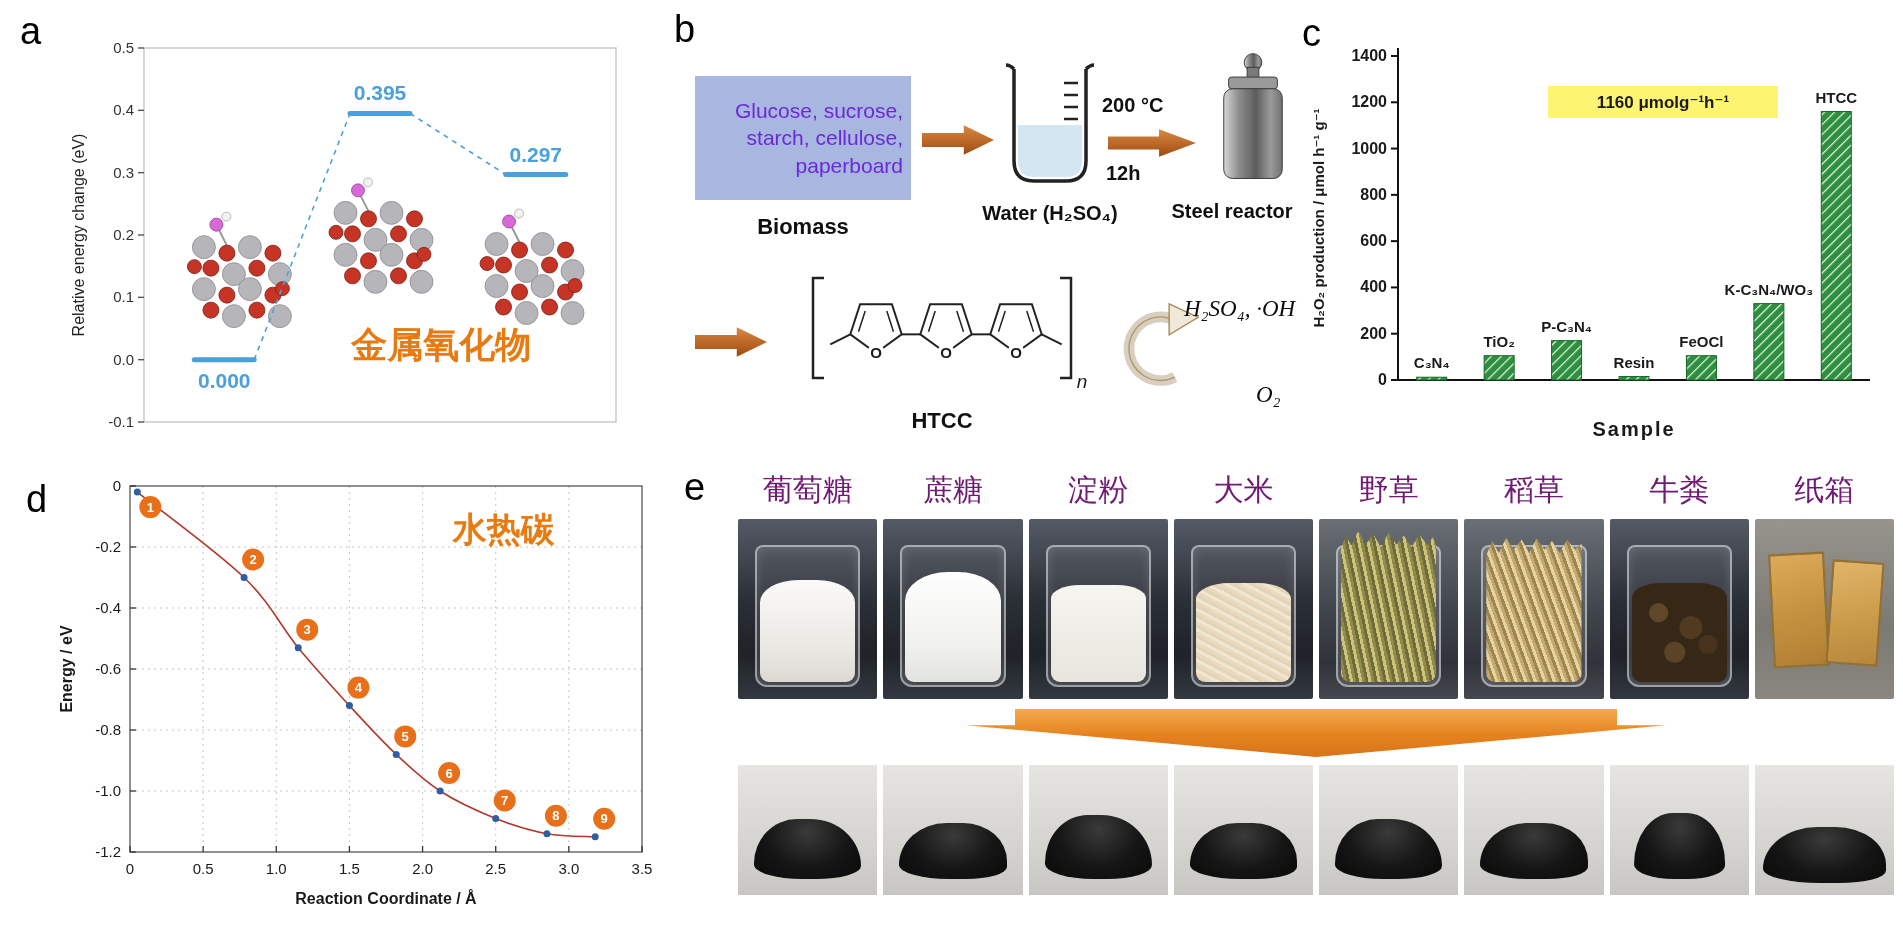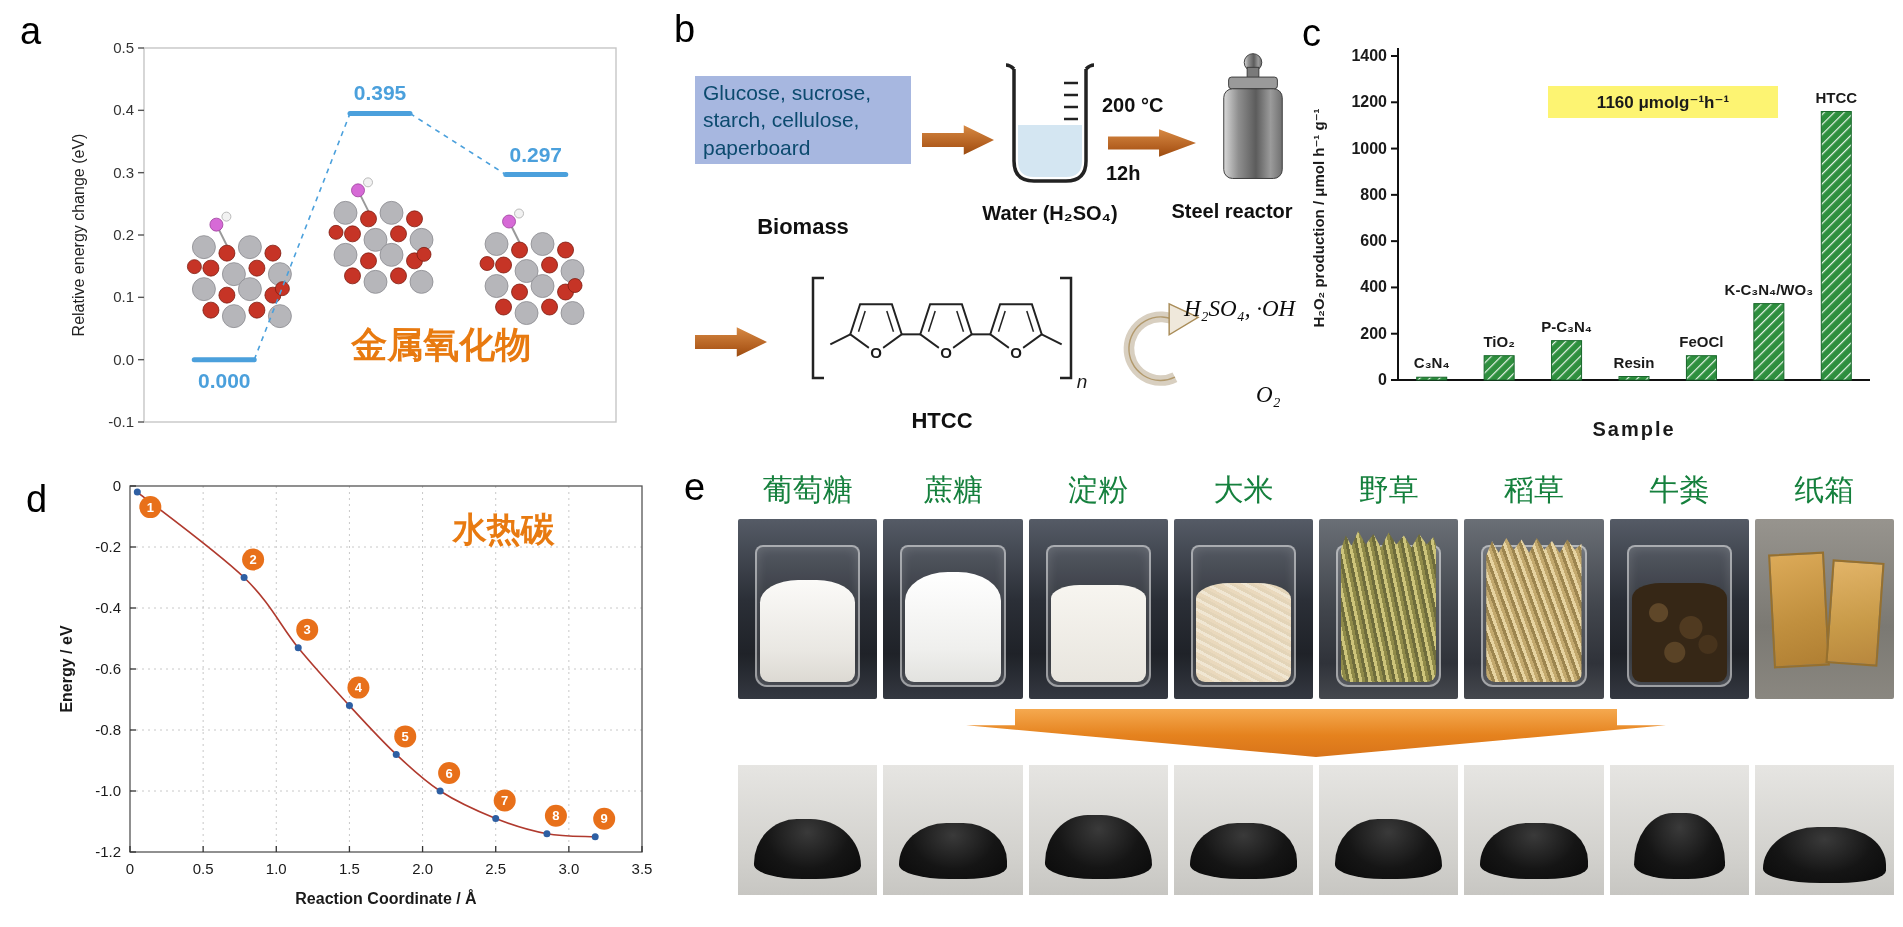--- a/index.html
+++ b/index.html
@@ -5,23 +5,23 @@
   html,body{margin:0;padding:0;background:#ffffff;}
   .fig{position:relative;width:1903px;height:927px;background:#fff;overflow:hidden;
        font-family:"Liberation Sans","DejaVu Sans",sans-serif;color:#111;}
   .panel{position:absolute;}
   .plabel{position:absolute;font-size:38px;color:#000;}
   .chart-mount{position:absolute;}
   .chart-mount svg{display:block;width:100%;height:100%;}
   svg text{font-family:"Liberation Sans","DejaVu Sans",sans-serif;}
 
   
-  .biomass-box{position:absolute;left:23px;top:72px;width:216px;height:88px;background:#a7b7e0;
-    display:flex;align-items:center;justify-content:center;text-align:left;
-    font-size:21px;line-height:1.3;color:#0c4a6e;padding:4px 8px;box-sizing:border-box;}
+  .biomass-box{position:absolute;left:23px;top:72px;width:216px;height:124px;background:#a7b7e0;
+    display:flex;align-items:center;justify-content:center;text-align:right;
+    font-size:21px;line-height:1.3;color:#6d28d9;padding:4px 8px;box-sizing:border-box;}
   .caption{position:absolute;text-align:center;font-weight:bold;font-size:20px;color:#101010;}
   .biomass-cap{left:23px;top:202px;width:216px;font-size:22px;margin-top:8px;}
   .water-cap{left:282px;top:198px;width:192px;}
   .reactor-cap{left:498px;top:196px;width:124px;}
   .htcc-cap{left:208px;top:404px;width:124px;font-size:22px;}
   .cond{position:absolute;text-align:left;font-weight:bold;font-size:20px;color:#101010;}
   .cond-temp{left:430px;top:90px;width:100px;}
   .cond-time{left:434px;top:158px;width:92px;}
   .harrow{position:absolute;background:linear-gradient(180deg,#d98c46,#b05c1d 70%,#96490f);
     clip-path:polygon(0 28%,58% 28%,58% 4%,100% 50%,58% 96%,58% 72%,0 72%);}
@@ -33,21 +33,21 @@
   .structure-mount{position:absolute;left:112px;top:258px;width:310px;height:140px;}
   .recycle-svg{position:absolute;left:447px;top:292px;width:82px;height:92px;}
   .species{position:absolute;font-family:"Liberation Serif","DejaVu Serif",serif;
     font-style:italic;font-size:23px;color:#0c0c0c;white-space:nowrap;}
   .species-top{left:512px;top:292px;}
   .species-bottom{left:548px;top:378px;margin-left:36px;}
 
   
   .e-content{position:absolute;left:56px;top:8px;width:1156px;}
   .labels-row{display:grid;grid-template-columns:repeat(8,1fr);gap:6px;text-align:center;
-    font-size:30px;color:#15803d;}
+    font-size:30px;color:#701a75;}
   .beaker-row,.powder-row{display:grid;grid-template-columns:repeat(8,1fr);gap:6px;margin-top:8px;}
   .tile{position:relative;height:180px;overflow:hidden;border-radius:2px;}
   .bg-dark{background:linear-gradient(180deg,#555b66 0%,#2b2f37 45%,#1f2228 75%,#343841 100%);}
   .bg-mid{background:linear-gradient(180deg,#6a6f76 0%,#41454c 50%,#30333a 80%,#45484e 100%);}
   .bg-gray{background:linear-gradient(180deg,#97948e,#7b7973 60%,#8a8780);}
   .glass{position:absolute;left:17px;right:17px;top:26px;bottom:12px;
     border:2px solid rgba(255,255,255,.5);border-radius:8px 8px 12px 12px;
     background:rgba(255,255,255,.07);box-shadow:inset 0 0 12px rgba(255,255,255,.15);}
   .fill{position:absolute;left:3px;right:3px;bottom:3px;border-radius:6px 6px 9px 9px;}
   .f-glucose{height:74%;background:linear-gradient(180deg,#fbfaf8,#e9e7e2 70%,#dcd9d3);

